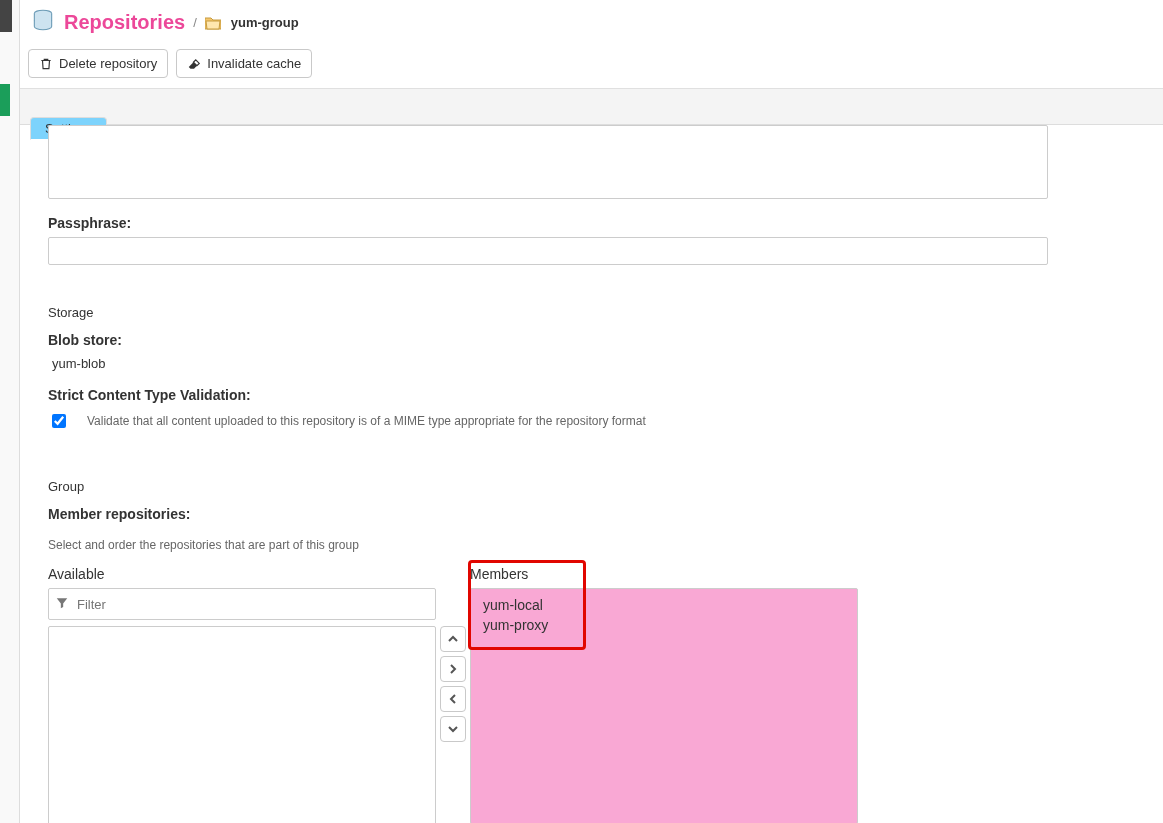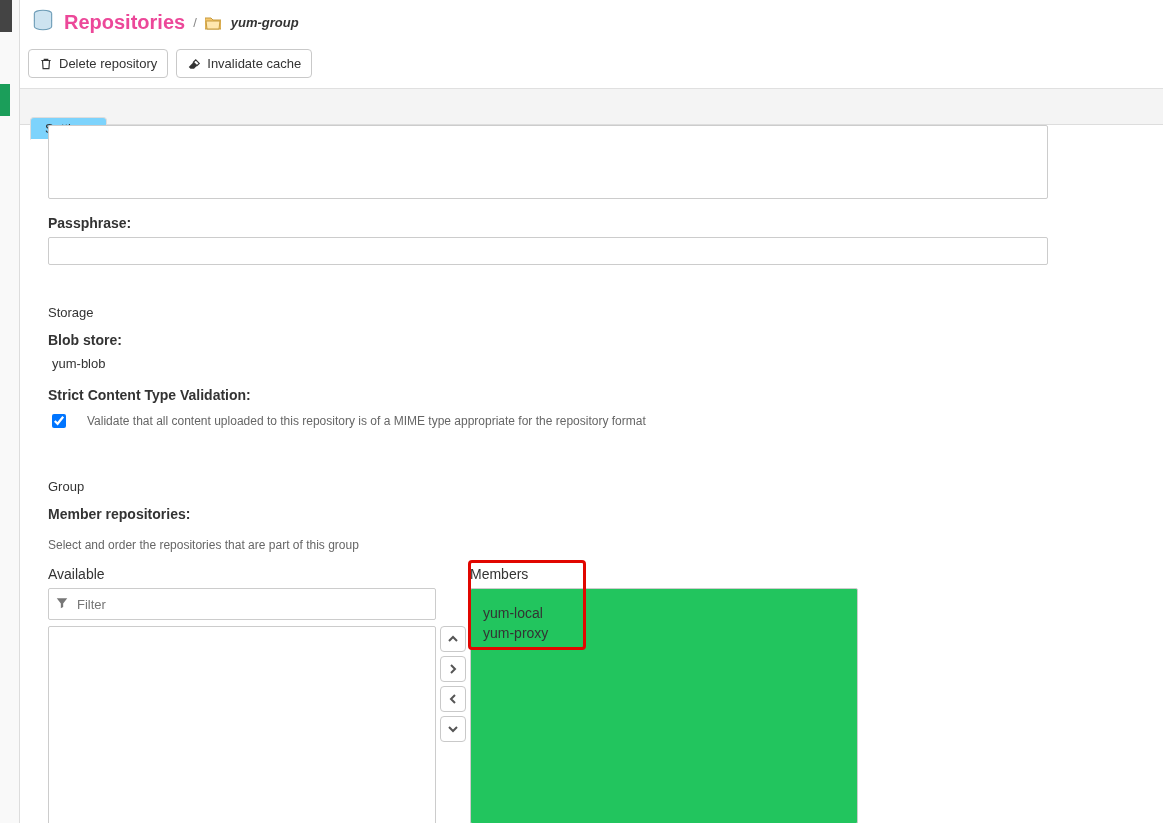--- a/index.html
+++ b/index.html
@@ -26,21 +26,21 @@
     padding: 8px 10px; display: flex; align-items: center; gap: 8px;
   }
   .db-icon svg { width: 26px; height: 26px; }
   .header-title {
     font-size: 20px; font-weight: bold; color: #ec4899; cursor: pointer;
   }
   .breadcrumb-sep { color: #888; }
   .folder-icon {
     display: inline-flex; align-items: center; margin-right: 2px;
   }
-  .bc-name { font-weight: bold; color: #333; font-size: 13px; font-style: italic; }
+  .bc-name { font-weight: bold; color: #333; font-size: 13px; }
   .action-row {
     padding: 4px 8px 10px; display: flex; gap: 8px;
     border-bottom: 1px solid #e0e0e0;
   }
   .btn {
     background: #fff; border: 1px solid #c9c9c9; border-radius: 4px;
     padding: 6px 10px; font-size: 13px; cursor: pointer; font-weight: normal;
     display: inline-flex; align-items: center; gap: 6px; color: #333;
   }
   .icon16 { width: 14px; height: 14px; display:inline-block; }
@@ -78,22 +78,22 @@
     background:#fff; padding:4px 6px; gap:6px; height:32px;
   }
   .filter-wrap input {
     border:none; outline:none; width:100%; font-size:13px; color:#666;
   }
   .list-box {
     border:1px solid #ccc; border-radius:2px; background:#fff;
     height: 208px; margin-top:6px;
   }
   .members-box {
-    border:1px solid #ccc; border-radius:2px; background:#22c55e;
-    height: 236px; padding: 14px 10px;
+    border:1px solid #ccc; border-radius:2px; background:#f9a8d4;
+    height: 236px; padding: 6px 10px;
   }
   .member-item { font-size:14px; color:#333; padding:2px 2px; }
   .mover-col {
     display:flex; flex-direction:column; justify-content:center;
     gap:4px; margin-top:60px;
   }
   .mv-btn {
     width:26px; height:26px; border:1px solid #c9c9c9; background:#fff;
     border-radius:4px; display:flex; align-items:center; justify-content:center;
     cursor:pointer;

